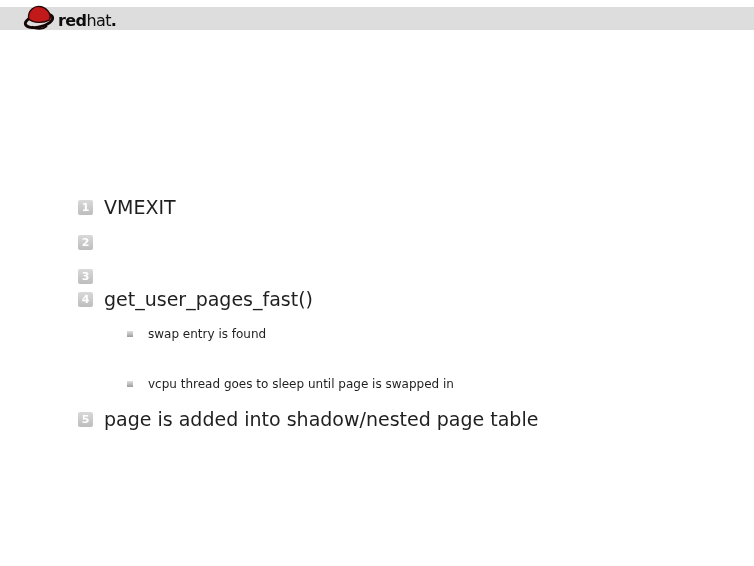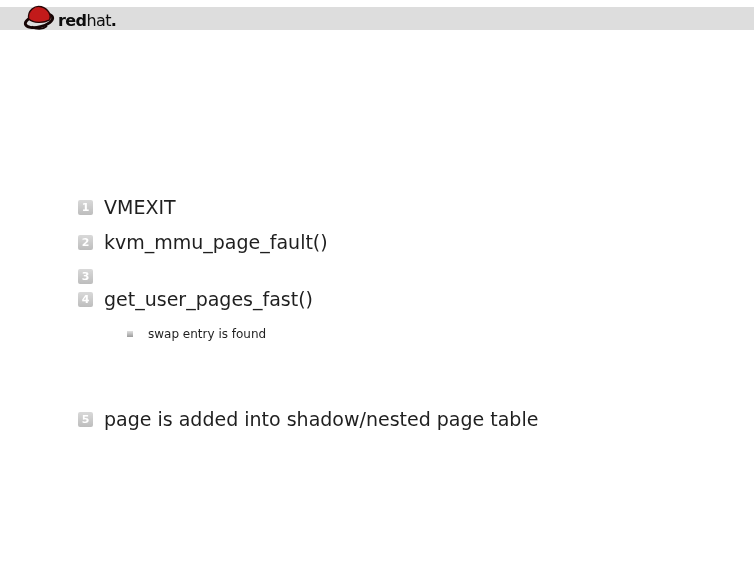--- a/index.html
+++ b/index.html
@@ -70,37 +70,40 @@
   </div>
 
 
   <div class="item i1">
     <span class="num-square">1</span>
     <span>VMEXIT</span>
   </div>
 
   <div class="item i2">
     <span class="num-square">2</span>
-    <span>kvm_mmu_page_fault()</span>
   </div>
 
   <div class="item i3">
     <span class="num-square">3</span>
   </div>
 
   <div class="item i4">
     <span class="num-square">4</span>
     <span>get_user_pages_fast()</span>
   </div>
 
   <div class="subitem s1">
     <span class="sq-bullet"></span>
     <span>swap entry is found</span>
   </div>
 
 
+  <div class="subitem s3">
+    <span class="sq-bullet"></span>
+    <span>vcpu thread goes to sleep until page is swapped in</span>
+  </div>
 
   <div class="item i5">
     <span class="num-square">5</span>
     <span>page is added into shadow/nested page table</span>
   </div>
 
 </div>
 
 </body></html>

